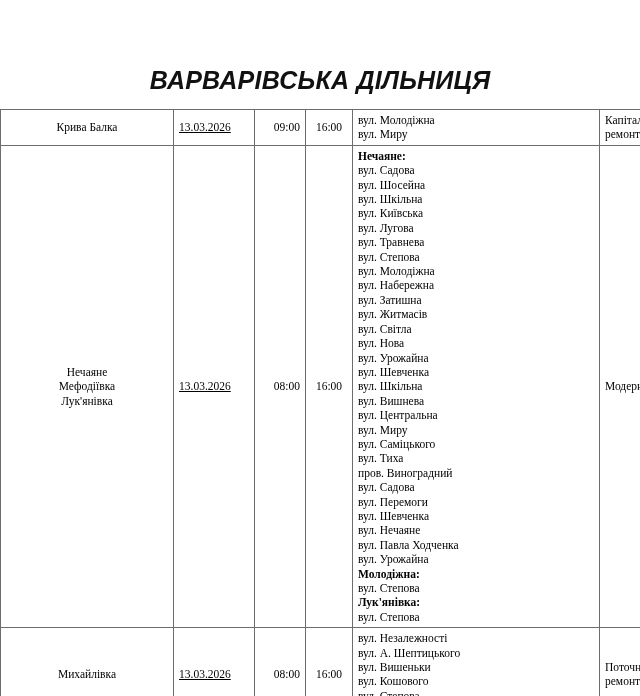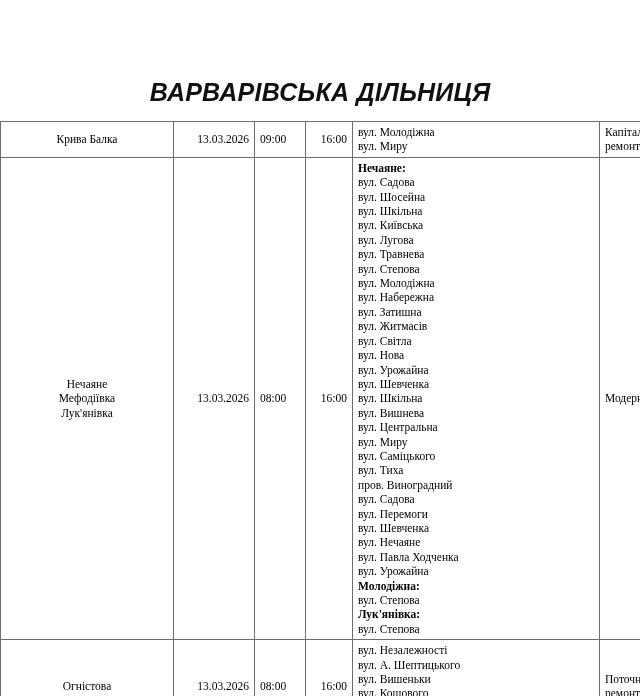--- a/index.html
+++ b/index.html
@@ -18,41 +18,41 @@
 
   #page-title {
     text-align: center;
     font-family: "Liberation Sans", sans-serif;
     font-weight: bold;
     font-style: italic;
     font-size: 25px;
     letter-spacing: 0.2px;
     line-height: 1;
     padding-top: 64px;
-    margin: 16px 0 16px 0;
+    margin: 4px 0 16px 0;
     color: #111111;
   }
 
   table.outage-table {
     border-collapse: collapse;
     width: 627px;
     margin: 0;
     table-layout: fixed;
     font-size: 11.5px;
   }
   table.outage-table td {
     border: 1px solid #6d6d6d;
     vertical-align: middle;
     padding: 3px 5px 3px 5px;
     line-height: 14.4px;
   }
   td.col-settlement { width: 162px; }
-  td.col-date       { width: 70px;  text-align: right; padding-left: 10px; }
-  td.col-from       { width: 40px;  text-align: left; padding-left: 6px; }
-  td.col-to         { width: 36px;  text-align: right; padding-left: 6px; }
+  td.col-date       { width: 70px;  text-align: left; padding-left: 10px; text-decoration: underline; }
+  td.col-from       { width: 40px;  text-align: right; padding-left: 6px; }
+  td.col-to         { width: 36px;  text-align: center; padding-left: 6px; }
   td.col-streets    { width: 236px; vertical-align: top; padding-top: 5px; }
   td.col-worktype   { width: 83px;  vertical-align: top; padding-top: 5px; }
 
   .settlement-line { display: block; white-space: nowrap; text-align: center; }
 
   .streets-list { margin: 0; padding: 0; list-style: none; }
   .streets-list li { margin: 0; padding: 0; line-height: 14.4px; white-space: nowrap; }
   .streets-list li.group-head { font-weight: bold; }
 
   .worktype-text { display: block; line-height: 14.4px; }
@@ -127,21 +127,21 @@
             <li class="group-head">Лук'янівка:</li>
             <li>вул. Степова</li>
           </ul>
         </td>
         <td class="col-worktype">
           <span class="worktype-text">Модернізація</span>
         </td>
       </tr>
       <tr>
         <td class="col-settlement">
-          <span class="settlement-line">Огністова</span>
+          <span class="settlement-line">Михайлівка</span>
         </td>
         <td class="col-date">13.03.2026</td>
         <td class="col-from">08:00</td>
         <td class="col-to">16:00</td>
         <td class="col-streets">
           <ul class="streets-list">
             <li>вул. Незалежності</li>
             <li>вул. А. Шептицького</li>
             <li>вул. Вишеньки</li>
             <li>вул. Кошового</li>

